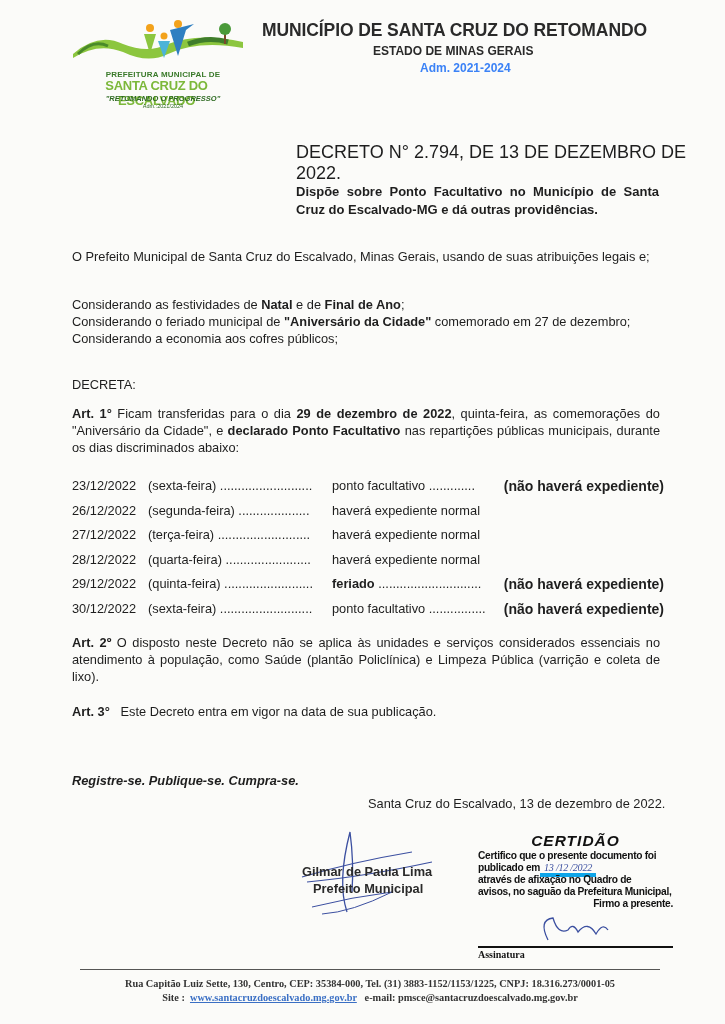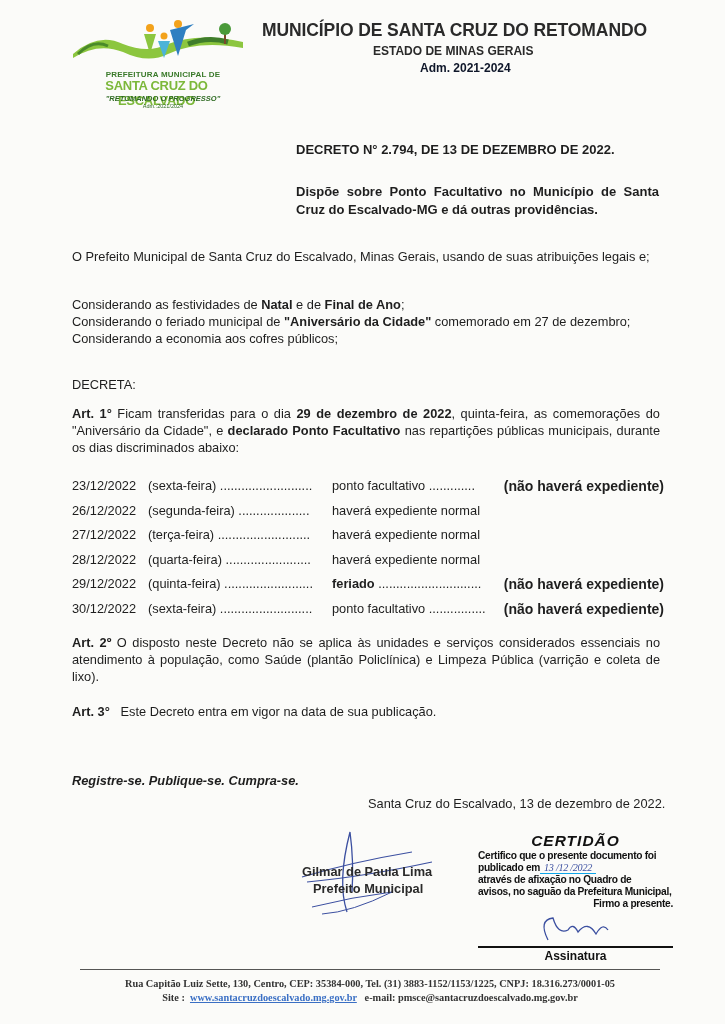--- a/index.html
+++ b/index.html
@@ -9,23 +9,23 @@
   }
   .abs { position: absolute; }
   .logo { left: 68px; top: 14px; width: 180px; height: 100px; }
   .logo-sub1 { position:absolute; left: 20px; top: 56px; width: 150px; text-align:center; font-size: 8px; font-weight: bold; color: #3a7a2a; font-family: "Liberation Sans", sans-serif; letter-spacing: 0.2px;}
   .logo-sub2 { position:absolute; left: 1px; top: 64px; width: 175px; text-align:center; font-size: 13px; font-weight: bold; color: #7cb83a; font-family: "Liberation Sans", sans-serif; letter-spacing: -0.3px;}
   .logo-sub3 { position:absolute; left: 20px; top: 80px; width: 150px; text-align:center; font-size: 7.5px; font-weight: bold; font-style: italic; color: #2e6a22;}
   .logo-sub4 { position:absolute; left: 20px; top: 89px; width: 150px; text-align:center; font-size: 5.5px; color: #2e6a22;}
 
   .hdr-title { left: 262px; top: 20px; font-size: 17.5px; font-weight: bold; color: #2a2a2a; letter-spacing: -0.1px; }
   .hdr-state { left: 373px; top: 44px; font-size: 12px; font-weight: bold; color: #2a2a2a; }
-  .hdr-adm { left: 420px; top: 61px; font-size: 12px; font-weight: bold; color: #0f172a; }
+  .hdr-adm { left: 420px; top: 61px; font-size: 12px; font-weight: bold; color: #3b82f6; }
 
-  .decree-title { left: 296px; top: 142px; font-size: 13px; font-weight: bold; }
+  .decree-title { left: 296px; top: 142px; font-size: 18px; font-weight: normal; }
   .summary { left: 296px; top: 183px; width: 363px; font-size: 13px; font-weight: bold; text-align: justify; line-height: 18px; }
 
   .p { left: 72px; width: 588px; font-size: 12.8px; line-height: 17px; text-align: justify; }
   .body-intro { top: 248px; }
   .considerando { top: 296px; text-align: left; }
   .decreta { top: 376px; }
   .art1 { top: 405px; }
 
   .sched { left: 72px; top: 475px; width: 592px; font-size: 12.8px; }
   .sched-row { height: 24.5px; line-height: 22px; white-space: nowrap; position: relative; }
@@ -40,25 +40,25 @@
   .closing { top: 740px; font-weight: bold; font-style: italic; margin-top: 32px; }
   .place-date { left: 368px; top: 796px; font-size: 12.8px; }
 
   .sig-name { left: 302px; top: 864px; font-size: 12.8px; font-weight: bold; color: #2a2a2a; }
   .sig-role { left: 313px; top: 881px; font-size: 12.8px; font-weight: bold; color: #2a2a2a; }
   .sig-scribble { left: 292px; top: 822px; width: 160px; height: 95px; }
 
   .cert { left: 478px; top: 832px; width: 195px; }
   .cert-title { text-align: center; font-size: 15.5px; font-weight: bold; letter-spacing: 1px; color: #111; font-style: italic; }
   .cert-line { font-size: 10.2px; font-weight: bold; line-height: 12px; color: #111; letter-spacing: -0.3px; white-space: nowrap; }
-  .cert-date { font-family: "Liberation Serif", serif; font-style: italic; color: #3b4fa0; border-bottom: 1px solid #0ea5e9; padding: 0 4px; font-weight: normal; }
+  .cert-date { font-family: "Liberation Serif", serif; font-style: italic; color: #3b4fa0; border-bottom: 4px solid #0ea5e9; padding: 0 4px; font-weight: normal; }
   .cert-center { text-align: right; }
   .cert-sign { height: 36px; position: relative; }
   .cert-rule { border-top: 2.5px solid #111; margin: 0 0 1px 0; }
-  .cert-label { text-align: center; font-size: 12px; font-weight: bold; color: #111; }
+  .cert-label { font-size: 10px; font-weight: bold; color: #111; font-family: Liberation Serif, serif; }
 
   .footer-rule { left: 80px; top: 969px; width: 580px; border-top: 1.5px solid #555; }
   .footer-1 { left: 80px; top: 978px; width: 580px; text-align: center; font-family: "Liberation Serif", serif; font-size: 10.3px; font-weight: bold; color: #333; white-space: nowrap; }
   .footer-2 { left: 80px; top: 992px; width: 580px; text-align: center; font-family: "Liberation Serif", serif; font-size: 10.3px; font-weight: bold; color: #333; white-space: nowrap; }
   .footer-2 a { color: #3a6fc4; text-decoration: underline; }
 </style>
 </head>
 <body>
 
 <div class="abs logo">

